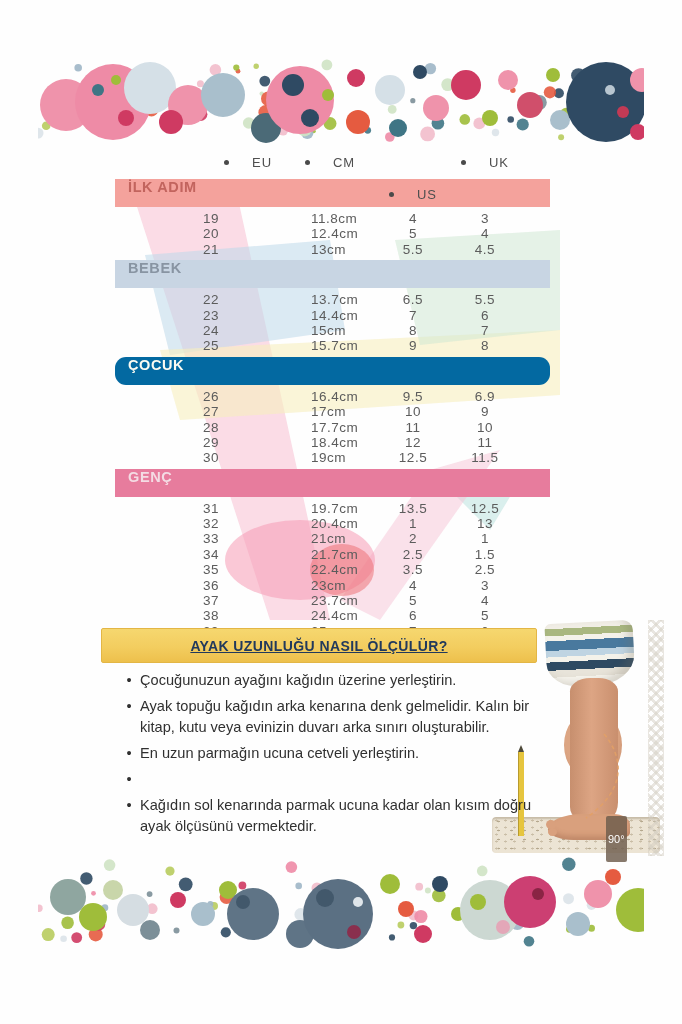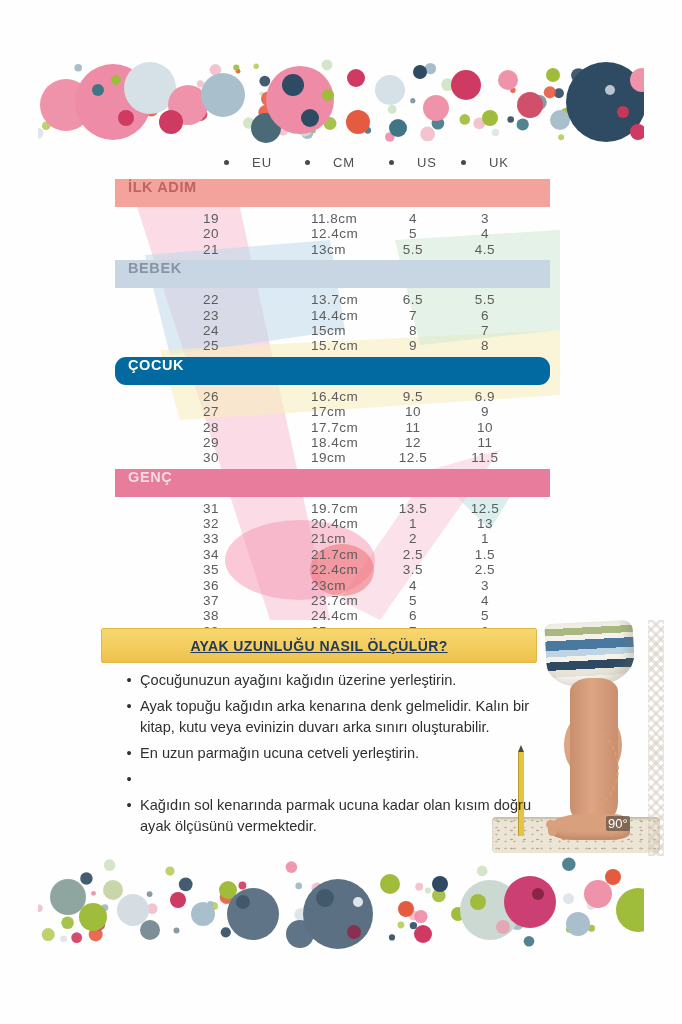--- a/index.html
+++ b/index.html
@@ -13,21 +13,21 @@
 
   
   #watermark{position:absolute;left:90px;top:150px;width:480px;height:480px;}
 
   
   .size-table{position:absolute;left:115px;top:155px;width:435px;z-index:2;}
   .thead{position:relative;height:21px;font-size:13px;color:#4f4f4f;letter-spacing:1px;}
   .hcell{position:absolute;top:0;display:flex;align-items:center;justify-content:center;gap:23px;}
   .hdot{width:5px;height:5px;border-radius:50%;background:#4a4a4a;display:inline-block;}
   .h0{left:88px;width:90px;} .h1{left:170px;width:90px;}
-  .h2{left:254px;width:88px;} .h3{left:326px;width:88px;}
+  .h2{left:254px;width:88px;margin-top:32px;} .h3{left:326px;width:88px;}
   .band{height:28px;margin:3px 0 4px 0;display:flex;align-items:flex-start;
         padding-left:13px;font-size:14.5px;letter-spacing:.6px;font-weight:bold;}
   .rows{margin-bottom:3px;}
   .t-row{position:relative;height:15.4px;line-height:15.4px;font-size:13.5px;
          color:#5c5c5c;letter-spacing:.5px;}
   .cell{position:absolute;top:0;}
   .c0{left:88px;width:90px;text-align:left;}
   .c1{left:196px;width:100px;text-align:left;}
   .c2{left:254px;width:88px;text-align:center;}
   .c3{left:326px;width:88px;text-align:center;}
@@ -68,21 +68,21 @@
         box-shadow:inset 0 -4px 5px rgba(150,95,70,.35);}
   .toe{position:absolute;background:#d9a07d;border-radius:50%;}
   .toe1{left:0px;top:200px;width:10px;height:9px;}
   .toe2{left:2px;top:208px;width:9px;height:8px;}
   .pencil{position:absolute;left:-28px;top:132px;width:5px;height:84px;
           background:#e6c53e;border-left:1px solid #b89b2e;}
   .pencil::before{content:"";position:absolute;left:-1px;top:-7px;width:6px;height:7px;
           background:#4e4a3a;clip-path:polygon(50% 0,100% 100%,0 100%);}
   .arc-svg{position:absolute;left:0;top:0;width:114px;height:236px;}
   .angle{position:absolute;left:60px;top:196px;background:rgba(108,92,76,.82);
-         color:#fff;font-size:13px;padding:0 2px;border-radius:2px;z-index:3;}
+         color:#fff;font-size:11px;padding:17px 2px;border-radius:2px;z-index:3;}
   .carpet{position:absolute;left:492px;top:817px;width:168px;height:36px;z-index:0;
           background-color:#ece4d4;border-radius:4px;
           background-image:radial-gradient(#c9bda6 1px,rgba(0,0,0,0) 1.6px),
                            radial-gradient(#b5a88e 1px,rgba(0,0,0,0) 1.6px);
           background-size:9px 7px,13px 9px;box-shadow:inset 0 2px 2px rgba(140,125,100,.4);}
 </style>
 </head>
 <body>
 
 <div class="page">

